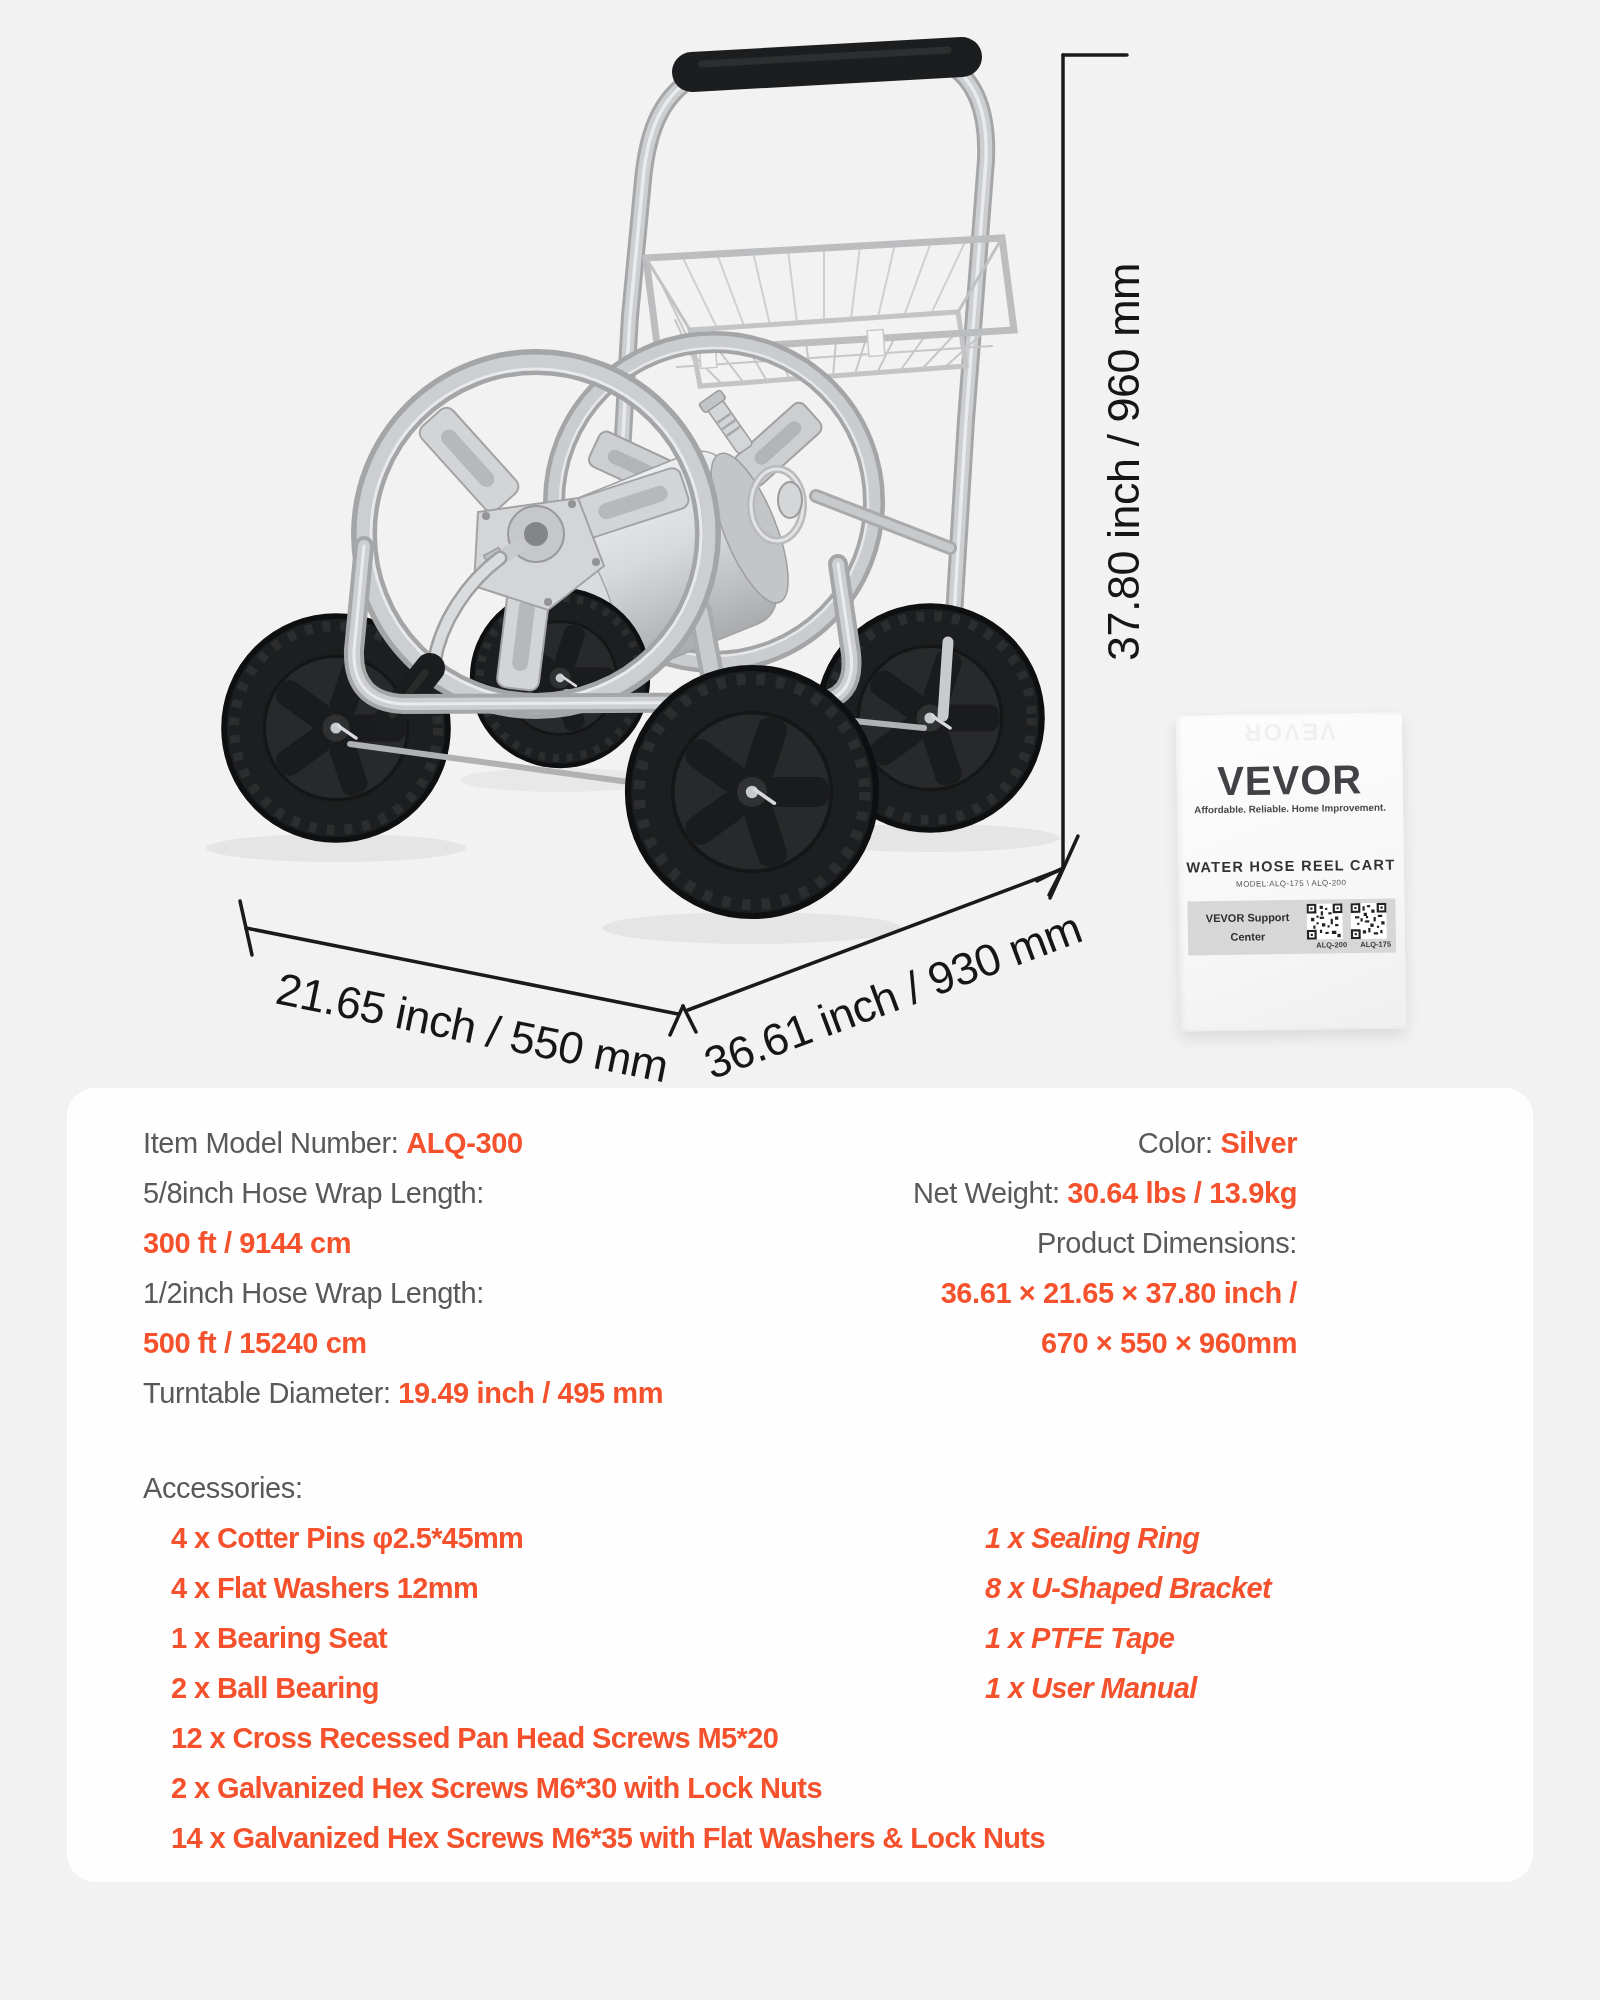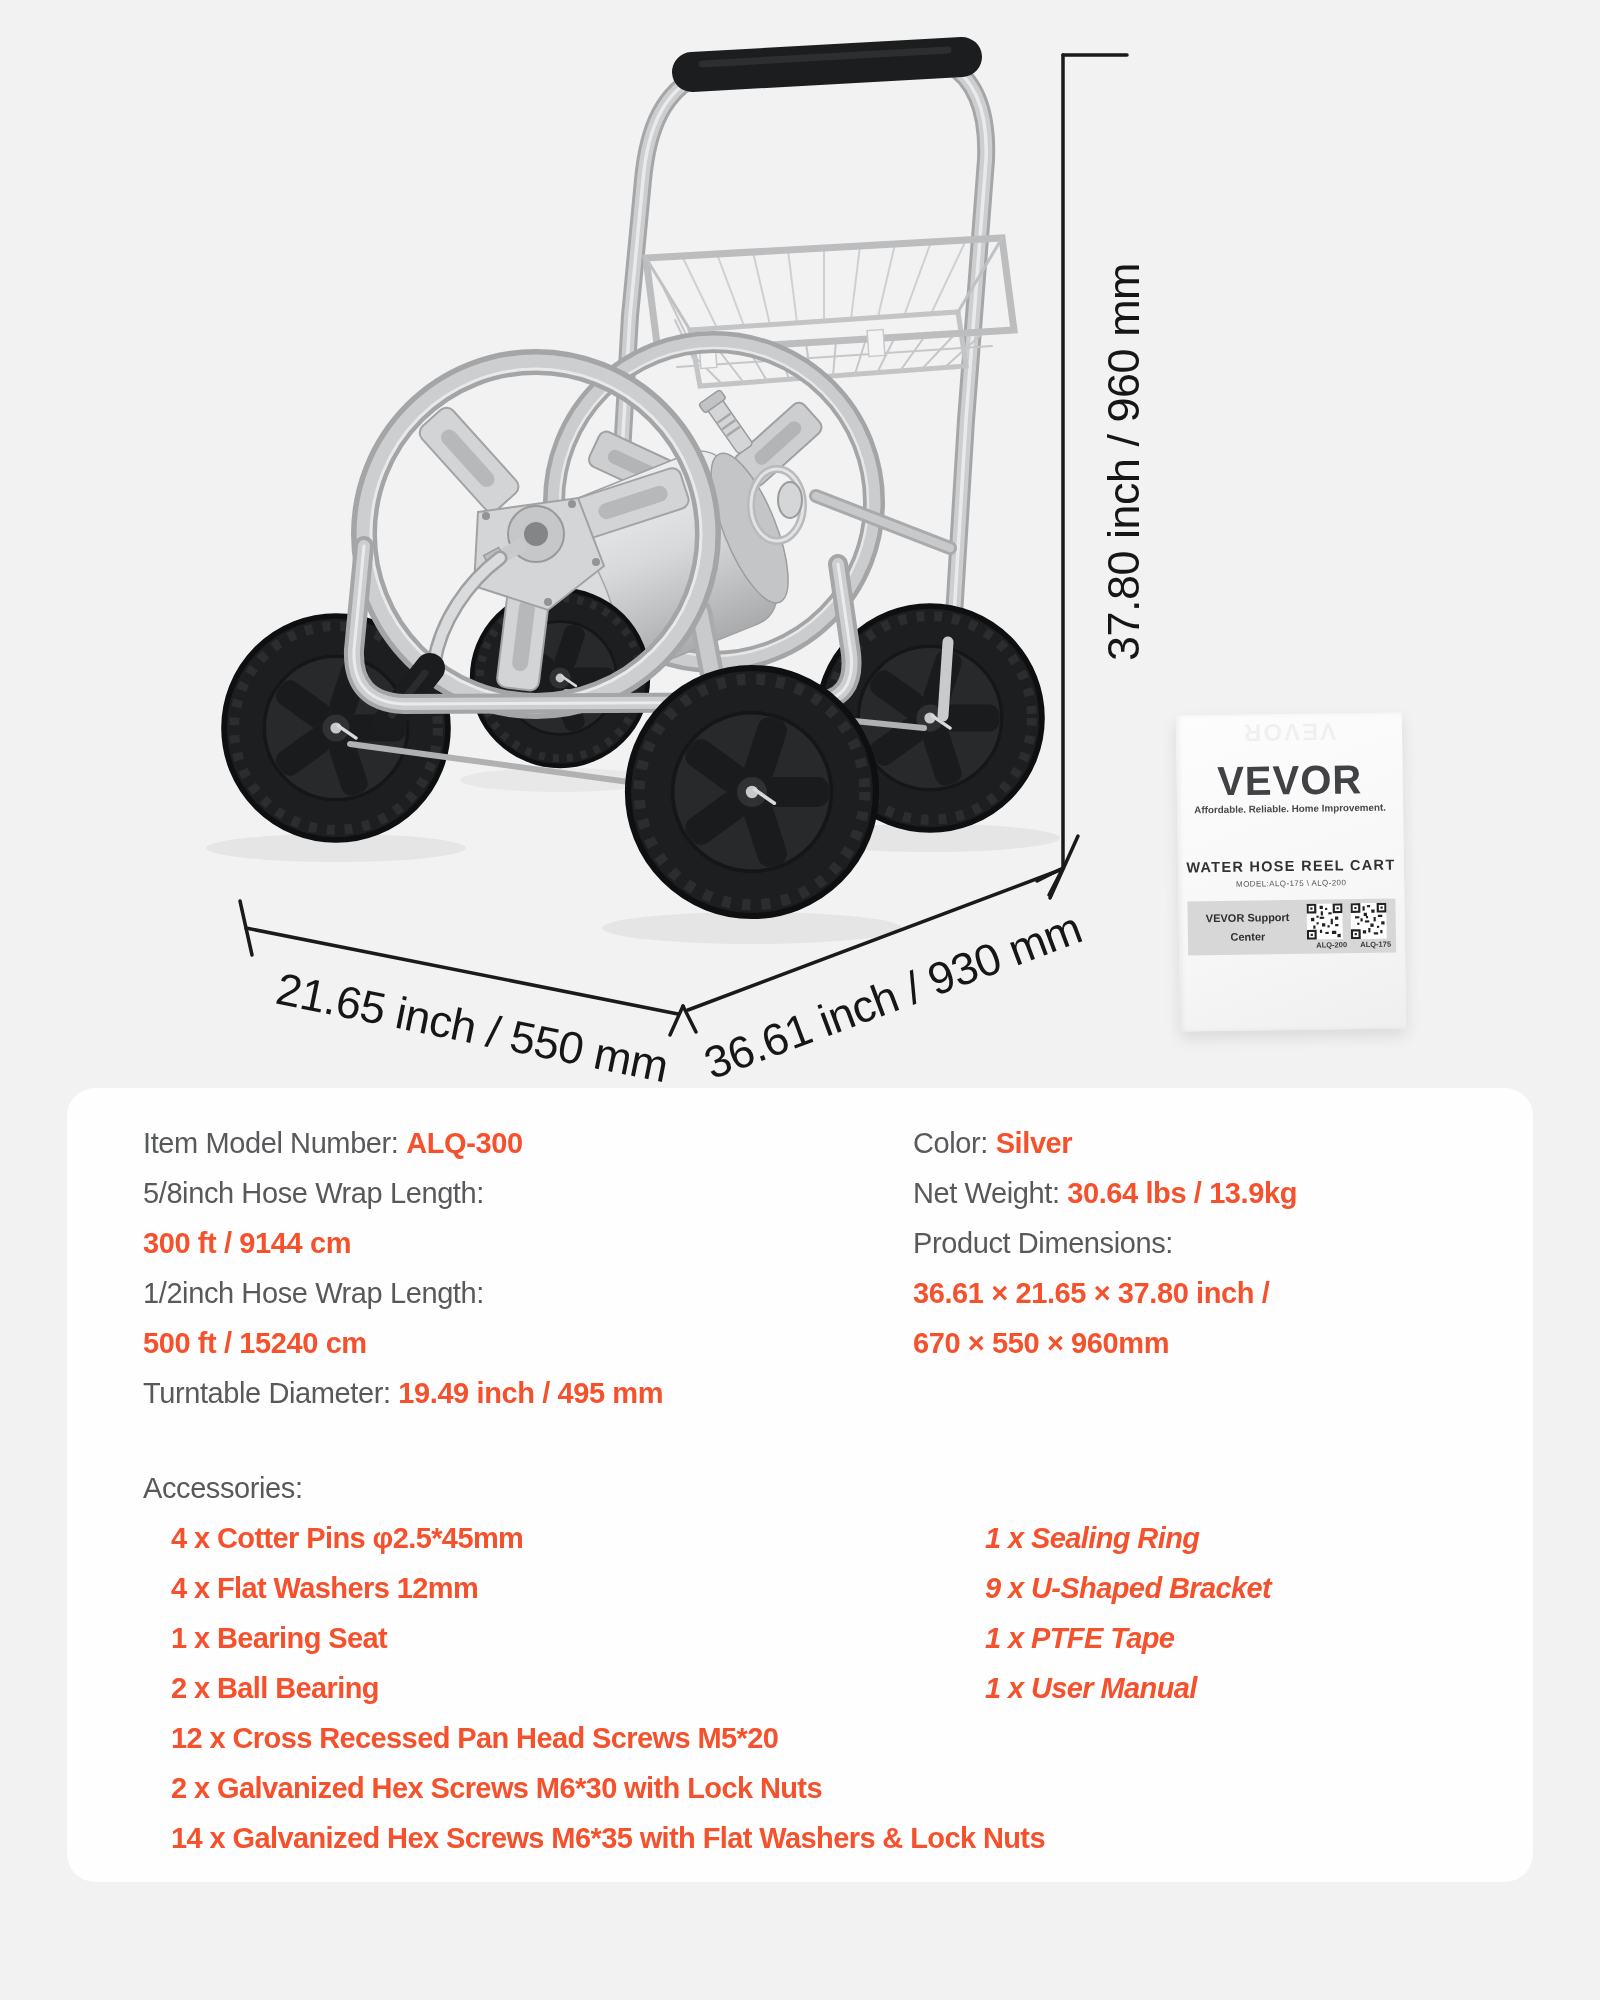--- a/index.html
+++ b/index.html
@@ -51,21 +51,21 @@
 
   
   .spec-card{
     position:absolute;left:67px;top:1088px;width:1466px;height:794px;
     background:#fefefe;border-radius:28px;
   }
   .spec-card .line{height:50px;line-height:50px;font-size:29px;letter-spacing:-0.4px;white-space:nowrap;}
   .lab{color:#58595b;}
   .val{color:#f4512c;font-weight:700;}
   .col-left{position:absolute;left:76px;top:30px;}
-  .col-right{position:absolute;left:846px;top:30px;}
+  .col-right{position:absolute;left:846px;top:30px;text-align:right;}
   .acc-head{position:absolute;left:76px;top:375px;height:50px;line-height:50px;font-size:29px;color:#58595b;letter-spacing:-0.4px;}
   .acc-rows{position:absolute;left:76px;top:425px;margin-left:28px;}
   .acc-rows .row{position:relative;height:50px;line-height:50px;font-size:29px;letter-spacing:-0.6px;white-space:nowrap;}
   .acc-item{color:#f4512c;font-weight:700;}
   .acc-right{position:absolute;left:814px;top:0;font-style:italic;}
 </style>
 </head>
 <body>
 
 <div class="stage">
@@ -386,21 +386,21 @@
     </div>
 
     <div class="acc-head">Accessories:</div>
     <div class="acc-rows">
       <div class="row">
         <span class="acc-item">4 x Cotter Pins φ2.5*45mm</span>
         <span class="acc-item acc-right">1 x Sealing Ring</span>
       </div>
       <div class="row">
         <span class="acc-item">4 x Flat Washers 12mm</span>
-        <span class="acc-item acc-right">9 x U-Shaped Bracket</span>
+        <span class="acc-item acc-right">8 x U-Shaped Bracket</span>
       </div>
       <div class="row">
         <span class="acc-item">1 x Bearing Seat</span>
         <span class="acc-item acc-right">1 x PTFE Tape</span>
       </div>
       <div class="row">
         <span class="acc-item">2 x Ball Bearing</span>
         <span class="acc-item acc-right">1 x User Manual</span>
       </div>
       <div class="row"><span class="acc-item">12 x Cross Recessed Pan Head Screws M5*20</span></div>

